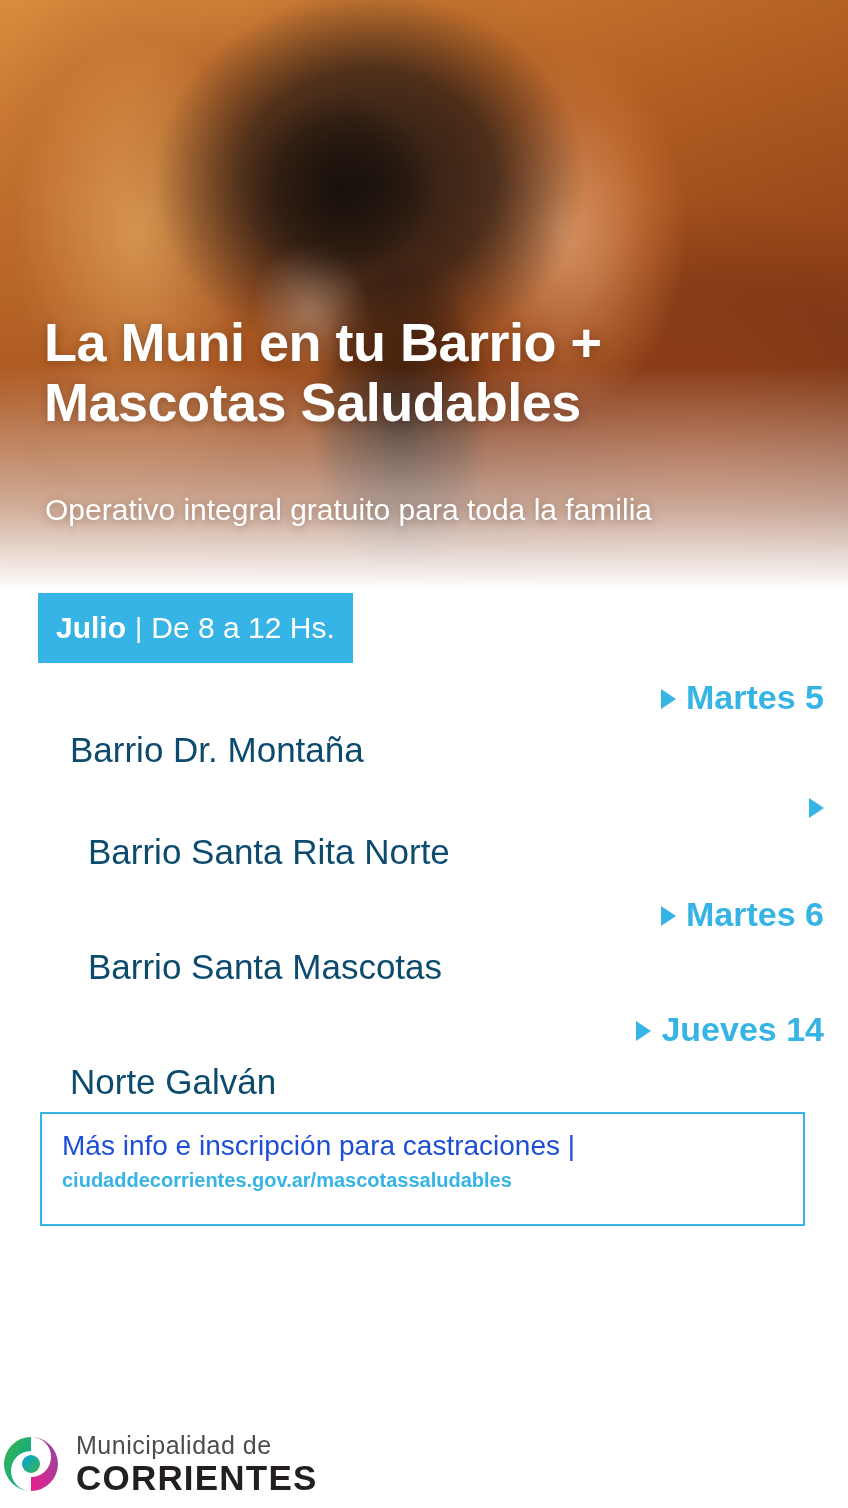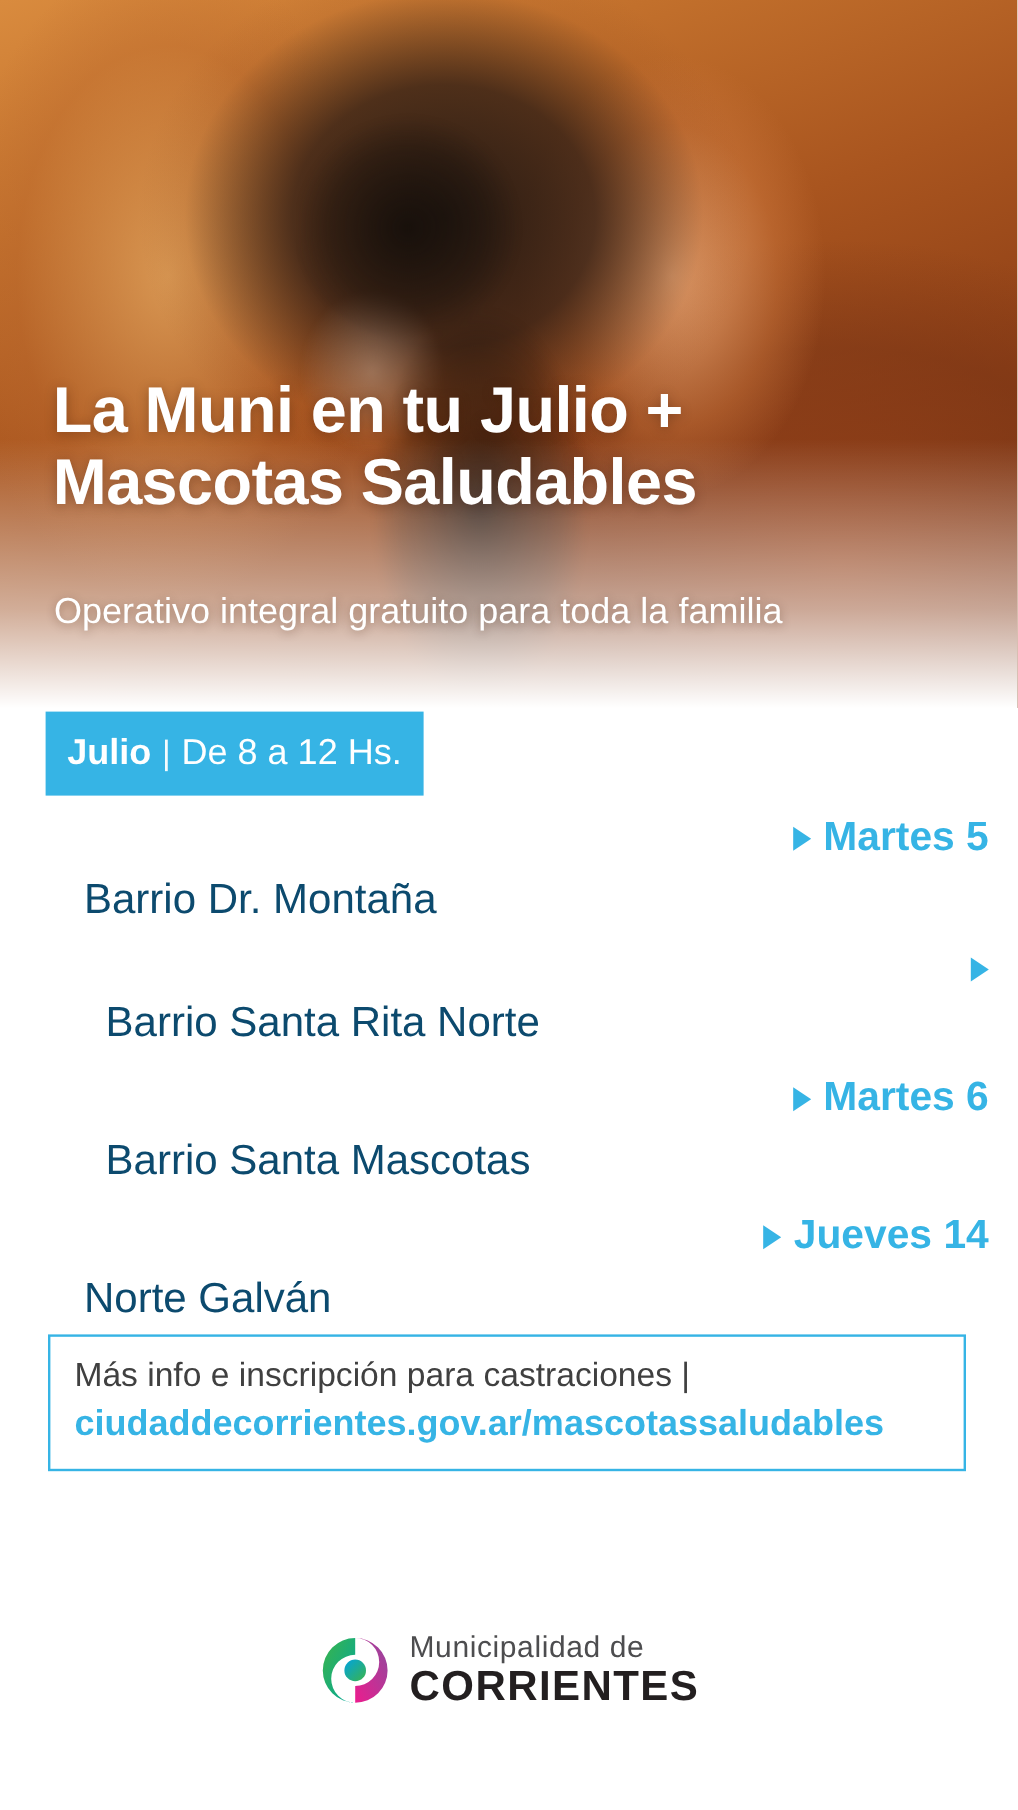--- a/index.html
+++ b/index.html
@@ -157,27 +157,27 @@
   .infobox {
     position: absolute;
     left: 40px;
     top: 1112px;
     width: 765px;
     height: 114px;
     border: 2px solid #36b4e5;
     padding: 14px 18px 0 20px;
   }
   .info-line1 {
-    color: #404040;
+    color: #1d4ed8;
     font-size: 28px;
     line-height: 1.25;
   }
   .info-line2 {
     color: #36b4e5;
-    font-size: 30px;
+    font-size: 20px;
     line-height: 1.3;
     font-weight: bold;
     margin-top: 4px;
   }
 
   
   .footnote {
     position: absolute;
     left: 48px;
     top: 1268px;
@@ -186,26 +186,25 @@
     font-size: 25px;
     line-height: 1.42;
     font-style: italic;
   }
   .footnote b { font-weight: bold; font-style: italic; }
 
   
   .footer {
     position: absolute;
     left: 0;
-    top: 1348px;
+    top: 1420px;
     width: 848px;
     height: 88px;
     display: flex;
     align-items: center;
-    justify-content: center;
     gap: 14px;
   }
   .logo-mark { width: 62px; height: 62px; flex: 0 0 auto; }
   .logo-text { line-height: 1; }
   .logo-text .l1 {
     color: #4d4d4f;
     font-size: 25px;
     letter-spacing: 0.5px;
   }
   .logo-text .l2 {
@@ -219,21 +218,21 @@
 </head>
 <body>
 
 <div id="poster">
 
   <div class="hero">
     <div class="hero-photo"></div>
     <div class="hero-fade"></div>
   </div>
 
-  <div class="headline">La Muni en tu Julio + Mascotas Saludables</div>
+  <div class="headline">La Muni en tu Barrio + Mascotas Saludables</div>
   <div class="subhead">Operativo integral gratuito para toda la familia</div>
 
   <div class="monthbar">
     <span class="m-month">Julio</span>
     <span class="m-sep">|</span>
     <span class="m-hours">De 8 a 12 Hs.</span>
   </div>
 
   <div class="schedule">
 

